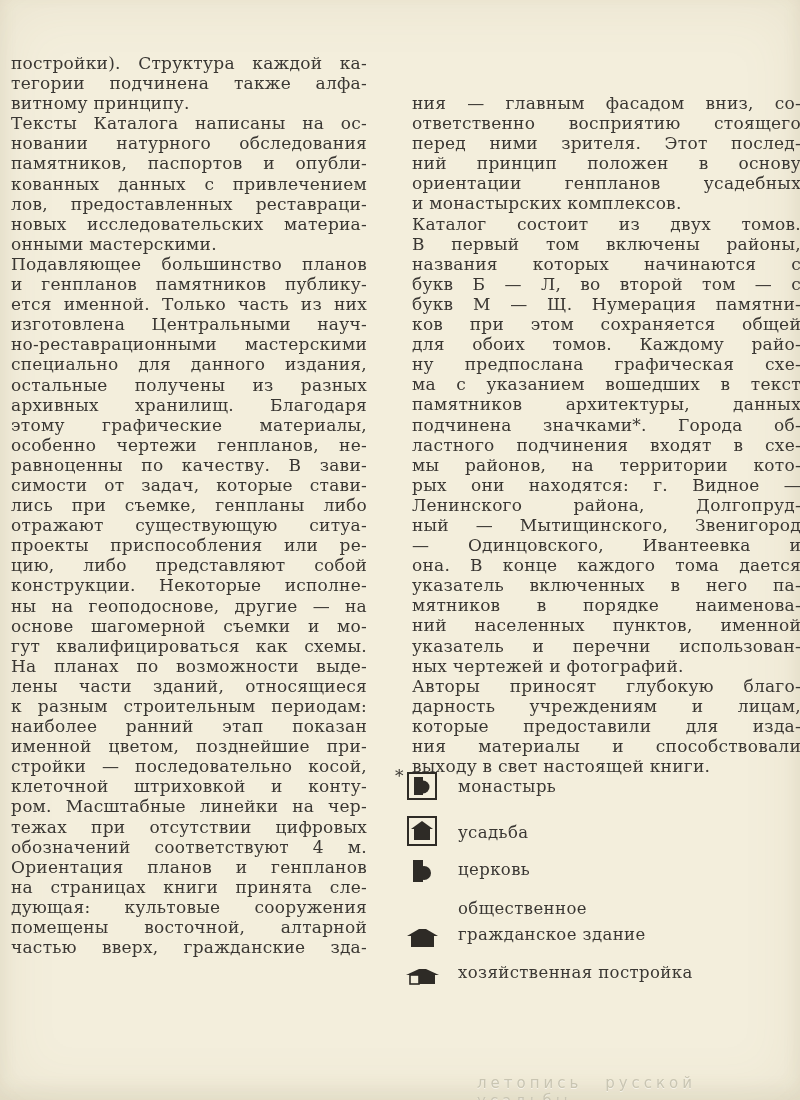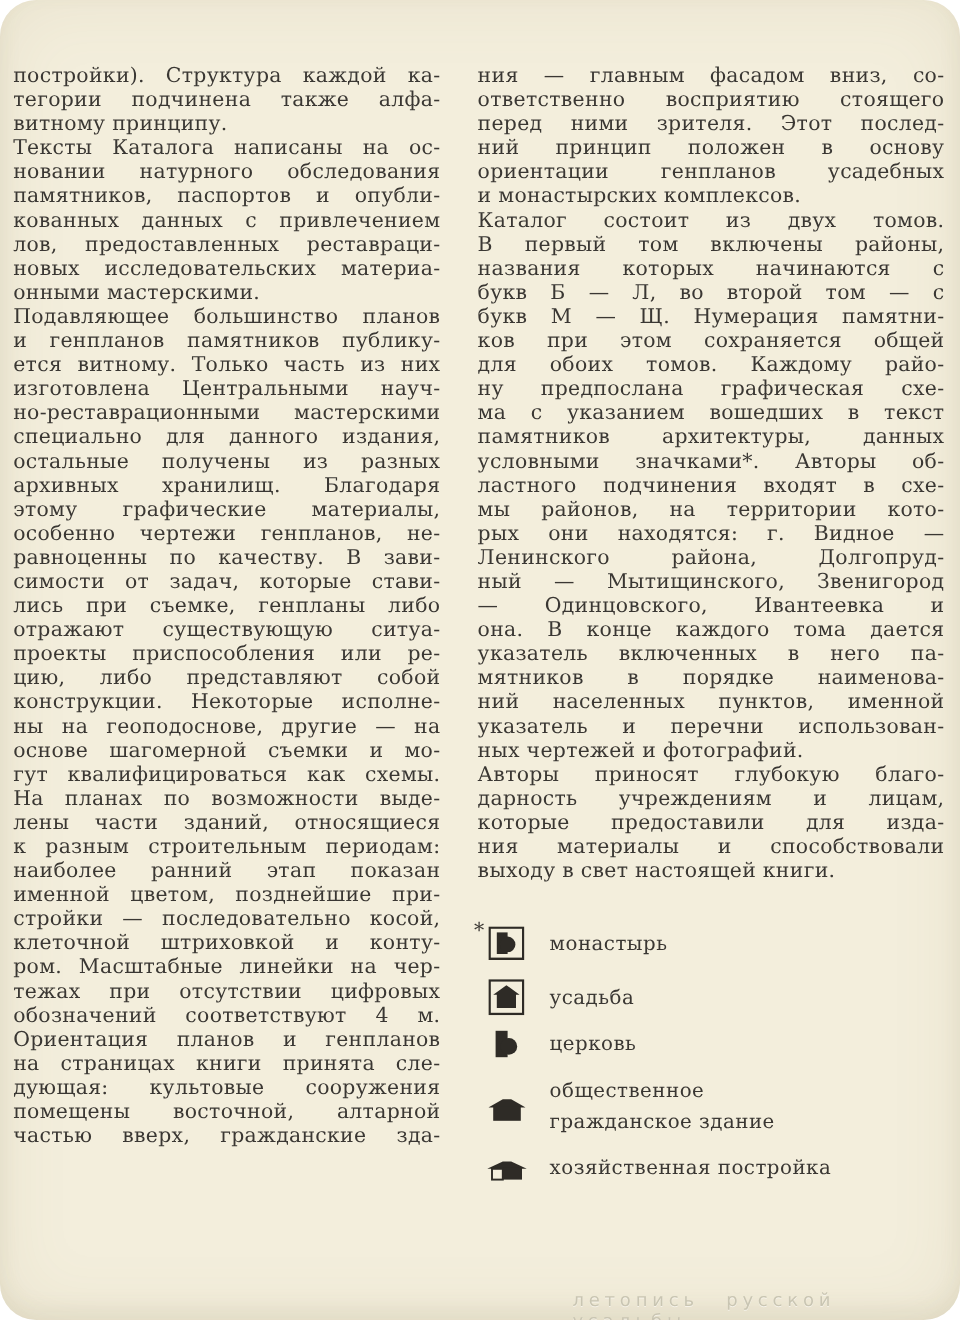--- a/index.html
+++ b/index.html
@@ -4,39 +4,38 @@
 <style>
   html,body { margin:0; padding:0; }
   .page {
     position:relative;
     width:800px; height:1100px;
     background: var(--bg, #f3eedc);
     overflow:hidden;
     font-family:"DejaVu Serif", serif;
     color: var(--ink, #3a3733);
     box-shadow: inset 0 0 60px rgba(150,130,80,0.10), inset 0 -8px 18px rgba(120,105,65,0.10);
-    border-radius: 30px;
   }
   .col { position:absolute; top:53px; }
   .col-left  { left:11px;  width:356px; }
-  .col-right { left:398px; width:389px; }
+  .col-right { left:412px; width:389px;margin-top:40px; }
   .line {
     height:20.1px; line-height:20.1px;
     font-size:17px; letter-spacing:0.25px;
     text-align:justify; text-align-last:justify; text-justify:inter-word;
     white-space:nowrap;
     overflow:visible;
   }
   .line.pend { text-align-last:left; }
   .ast {
     position:absolute; left:395px; top:766px;
     font-size:17px; color:var(--ink,#3a3733);
   }
   .legend { position:absolute; left:400px; top:0; width:392px; }
-  .li { position:absolute; left:0; display:flex; align-items:center; }
+  .li { position:absolute; left:0; display:flex; align-items:flex-end; }
   .li .ic { width:44px; flex:none; display:flex; justify-content:center; }
   .li .lbwrap { margin-left:14px; }
   .li .lb {
     font-size:16.5px; letter-spacing:0.4px; line-height:26px;
     color:var(--ink,#3a3733); display:block;
   }
   .watermark {
     position:absolute; left:477px; top:1074px;
     font-family:"DejaVu Sans", sans-serif;
     font-size:15px; letter-spacing:4px; word-spacing:14px;
@@ -56,21 +55,21 @@
       <div class="line pend">витному принципу.</div>
       <div class="line">Тексты Каталога написаны на ос-</div>
       <div class="line">новании натурного обследования</div>
       <div class="line">памятников, паспортов и опубли-</div>
       <div class="line">кованных данных с привлечением</div>
       <div class="line">лов, предоставленных реставраци-</div>
       <div class="line">новых исследовательских материа-</div>
       <div class="line pend">онными мастерскими.</div>
       <div class="line">Подавляющее большинство планов</div>
       <div class="line">и генпланов памятников публику-</div>
-      <div class="line">ется витному. Только часть из них</div>
+      <div class="line">ется именной. Только часть из них</div>
       <div class="line">изготовлена Центральными науч-</div>
       <div class="line">но-реставрационными мастерскими</div>
       <div class="line">специально для данного издания,</div>
       <div class="line">остальные получены из разных</div>
       <div class="line">архивных хранилищ. Благодаря</div>
       <div class="line">этому графические материалы,</div>
       <div class="line">особенно чертежи генпланов, не-</div>
       <div class="line">равноценны по качеству. В зави-</div>
       <div class="line">симости от задач, которые стави-</div>
       <div class="line">лись при съемке, генпланы либо</div>
@@ -107,21 +106,21 @@
       <div class="line">Каталог состоит из двух томов.</div>
       <div class="line">В первый том включены районы,</div>
       <div class="line">названия которых начинаются с</div>
       <div class="line">букв Б — Л, во второй том — с</div>
       <div class="line">букв М — Щ. Нумерация памятни-</div>
       <div class="line">ков при этом сохраняется общей</div>
       <div class="line">для обоих томов. Каждому райо-</div>
       <div class="line">ну предпослана графическая схе-</div>
       <div class="line">ма с указанием вошедших в текст</div>
       <div class="line">памятников архитектуры, данных</div>
-      <div class="line">условными значками*. Авторы об-</div>
+      <div class="line">подчинена значками*. Города об-</div>
       <div class="line">ластного подчинения входят в схе-</div>
       <div class="line">мы районов, на территории кото-</div>
       <div class="line">рых они находятся: г. Видное —</div>
       <div class="line">Ленинского района, Долгопруд-</div>
       <div class="line">ный — Мытищинского, Звенигород</div>
       <div class="line">— Одинцовского, Ивантеевка и</div>
       <div class="line">она. В конце каждого тома дается</div>
       <div class="line">указатель включенных в него па-</div>
       <div class="line">мятников в порядке наименова-</div>
       <div class="line">ний населенных пунктов, именной</div>

